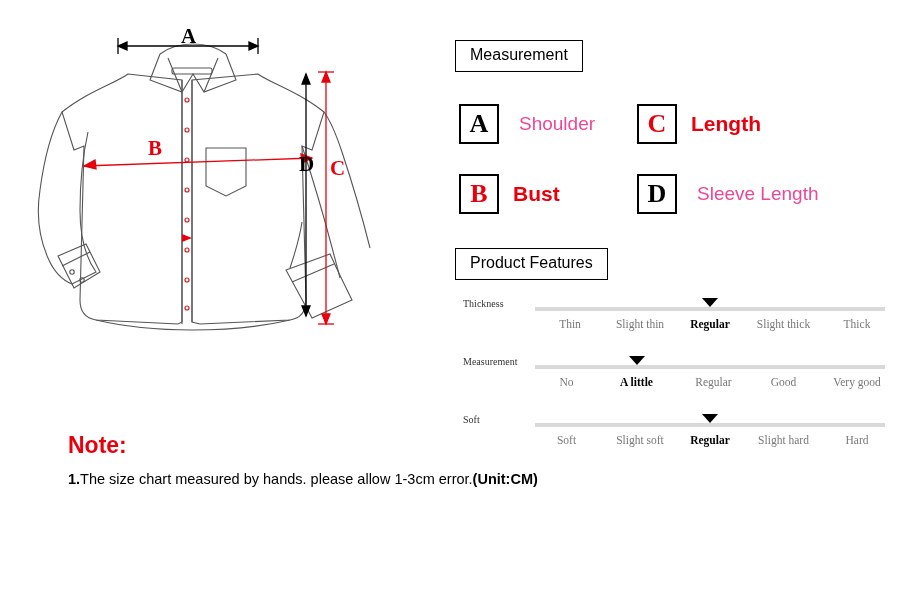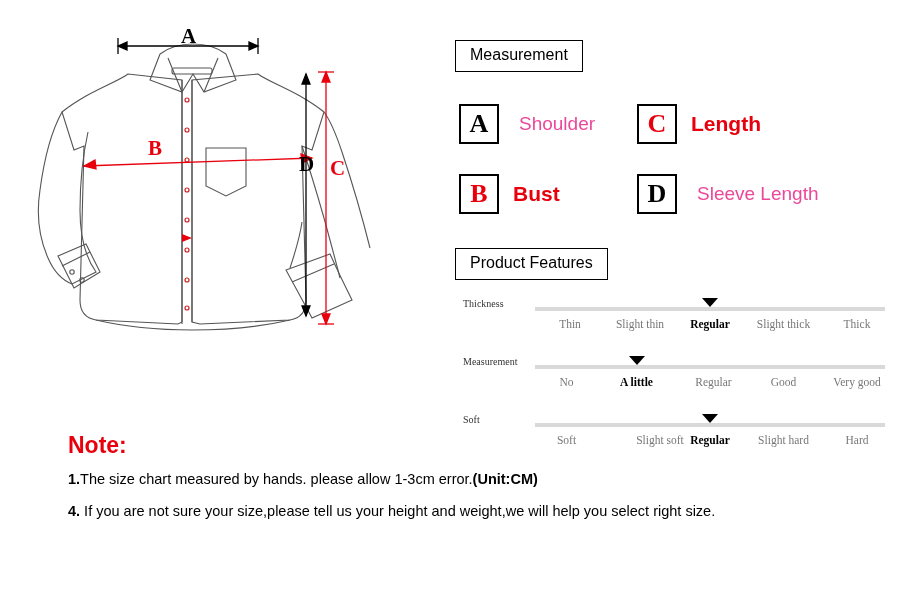--- a/index.html
+++ b/index.html
@@ -325,36 +325,33 @@
         </div>
       </div>
 
       <div class="feature-row">
         <span class="feature-name">Soft</span>
         <div class="scale">
           <div class="marker" style="left:50%;"></div>
         </div>
         <div class="ticks">
           <span class="tick" style="left:9%;">Soft</span>
-          <span class="tick" style="left:30%;margin-left:20px;">Slight soft</span>
+          <span class="tick" style="left:30%;">Slight soft</span>
           <span class="tick active" style="left:50%;">Regular</span>
           <span class="tick" style="left:71%;">Slight hard</span>
           <span class="tick" style="left:92%;font-family:Liberation Serif, serif;">Hard</span>
         </div>
       </div>
     </div>
   </div>
 
   <div class="note-block">
     <div class="note-title">Note:</div>
 
     <div class="note-line">
       <span class="note-num">1.</span><span>The size chart measured by hands.  please allow 1-3cm error.</span><b>(Unit:CM)</b>
     </div>
 
 
 
-    <div class="note-line">
-      <span class="note-num">4.</span><span> If you are not sure your size,please tell us your height and weight,we will help you select right size.</span>
-    </div>
   </div>
 
 </div>
 
 </body></html>

